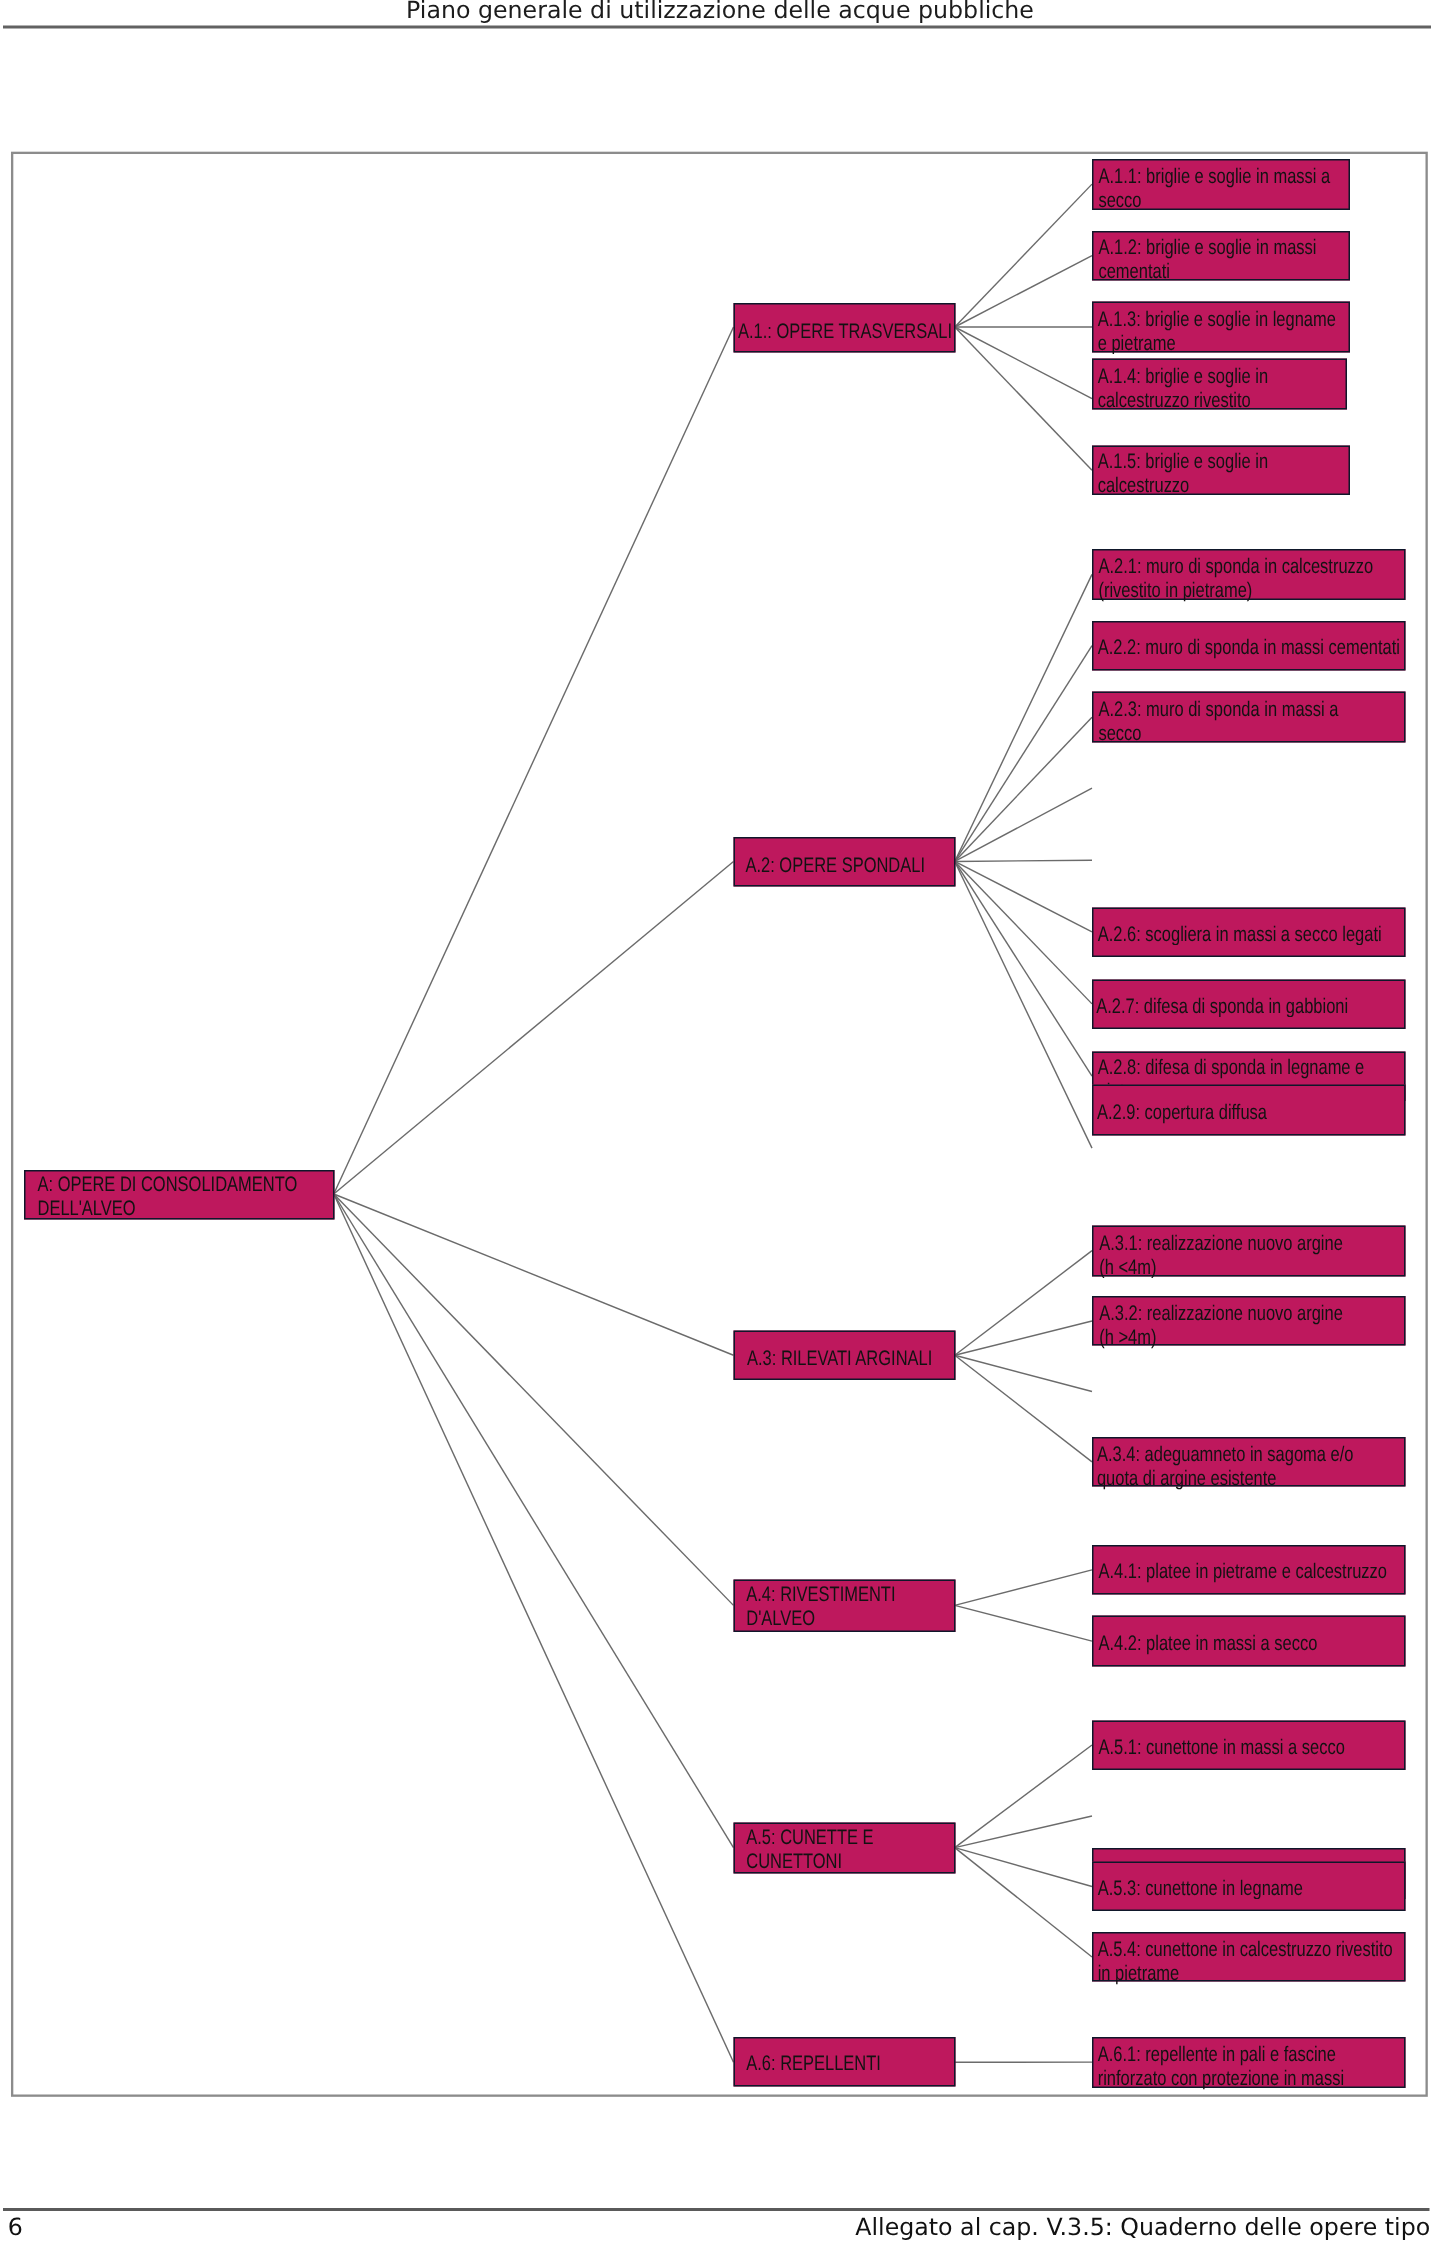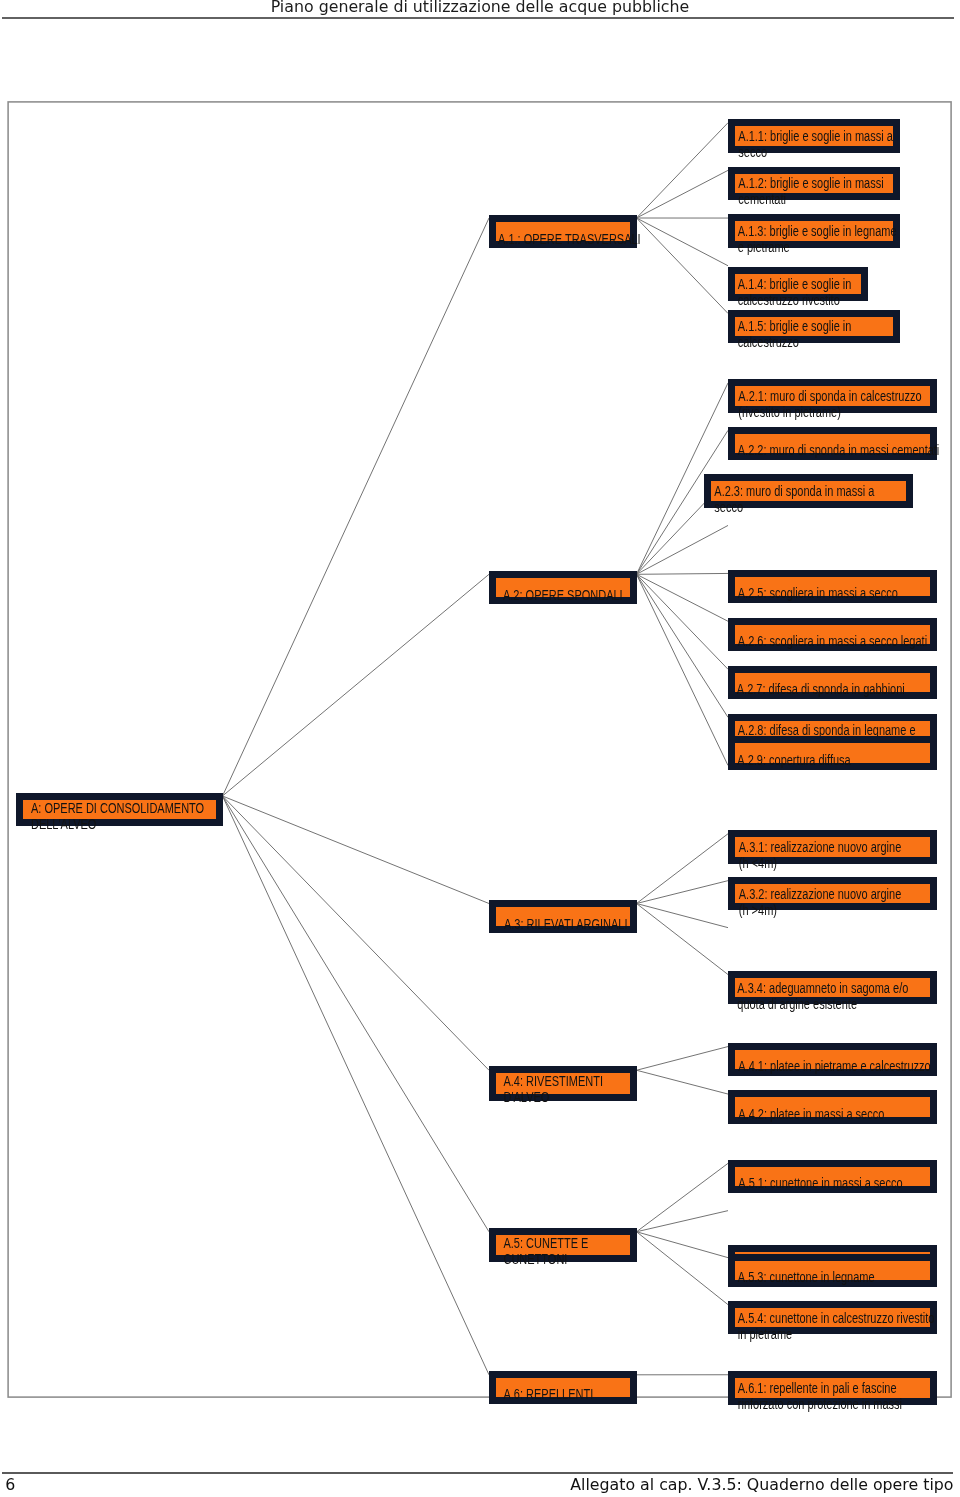--- a/index.html
+++ b/index.html
@@ -20,22 +20,22 @@
        font-family:"DejaVu Sans",sans-serif;font-size:15.8px;line-height:19px;color:#111;}
   .ftr-cap{position:absolute;right:6.5px;top:1474.5px;
        font-family:"DejaVu Sans",sans-serif;font-size:15.8px;line-height:19px;color:#111;margin-left:45px;}
 
   .frame{position:absolute;left:0;top:0;width:960px;height:1497px;}
   .frame rect{fill:none;stroke:#8c8c8c;stroke-width:1.55;}
 
   .conn{position:absolute;left:0;top:0;width:960px;height:1497px;}
   .conn line{stroke:#6b6b6b;stroke-width:0.95;}
 
-  .node{position:absolute;box-sizing:border-box;border:7px solid #0f172a;
-        background:#f97316;overflow:visible;margin-top:13px;}
+  .node{position:absolute;box-sizing:border-box;border:1px solid #0f172a;
+        background:#be185d;overflow:visible;}
   .node .tx{display:block;width:127.4%;transform:scaleX(0.7847);transform-origin:0 0;}
   .node .ln{display:block;font-size:14.0px;line-height:16.0px;color:#121212;
         white-space:pre;}
 </style>
 </head>
 <body>
 
 <div class="page">
 
   <div class="hdr-title">Piano generale di utilizzazione delle acque pubbliche</div>
@@ -128,21 +128,21 @@
         <span class="ln">A.1.2: briglie e soglie in massi</span>
         <span class="ln">cementati</span>
       </div>
     </div>
 <div class="node leaf" style="left:728.0px;top:201.3px;width:171.6px;height:33.5px">
       <div class="tx" style="padding:1.75px 0 0 3.57px">
         <span class="ln">A.1.3: briglie e soglie in legname</span>
         <span class="ln">e pietrame</span>
       </div>
     </div>
-<div class="node leaf" style="left:728.0px;top:254px;width:140px;height:33.5px">
+<div class="node leaf" style="left:728.0px;top:239px;width:170px;height:33.5px">
       <div class="tx" style="padding:1.75px 0 0 3.57px">
         <span class="ln">A.1.4: briglie e soglie in</span>
         <span class="ln">calcestruzzo rivestito</span>
       </div>
     </div>
 <div class="node leaf" style="left:728.0px;top:296.7px;width:171.6px;height:33.5px">
       <div class="tx" style="padding:1.75px 0 0 3.57px">
         <span class="ln">A.1.5: briglie e soglie in</span>
         <span class="ln">calcestruzzo</span>
       </div>
@@ -151,29 +151,24 @@
       <div class="tx" style="padding:1.75px 0 0 4.21px">
         <span class="ln">A.2.1: muro di sponda in calcestruzzo</span>
         <span class="ln">(rivestito in pietrame)</span>
       </div>
     </div>
 <div class="node leaf" style="left:728.0px;top:413.6px;width:208.5px;height:33.5px">
       <div class="tx" style="padding:8.55px 0 0 3.57px">
         <span class="ln">A.2.2: muro di sponda in massi cementati</span>
       </div>
     </div>
-<div class="node leaf" style="left:704px;top:461.4px;width:208.5px;height:33.5px">
+<div class="node leaf" style="left:728.0px;top:461.4px;width:208.5px;height:33.5px">
       <div class="tx" style="padding:1.75px 0 0 4.21px">
         <span class="ln">A.2.3: muro di sponda in massi a</span>
         <span class="ln">secco</span>
-      </div>
-    </div>
-<div class="node leaf" style="left:728.0px;top:556.7px;width:208.5px;height:33.5px">
-      <div class="tx" style="padding:8.55px 0 0 3.57px">
-        <span class="ln">A.2.5: scogliera in massi a secco</span>
       </div>
     </div>
 <div class="node leaf" style="left:728.0px;top:604.5px;width:208.5px;height:33.5px">
       <div class="tx" style="padding:8.55px 0 0 3.57px">
         <span class="ln">A.2.6: scogliera in massi a secco legati</span>
       </div>
     </div>
 <div class="node leaf" style="left:728.0px;top:652.5px;width:208.5px;height:33.5px">
       <div class="tx" style="padding:8.55px 0 0 2.29px">
         <span class="ln">A.2.7: difesa di sponda in gabbioni</span>

